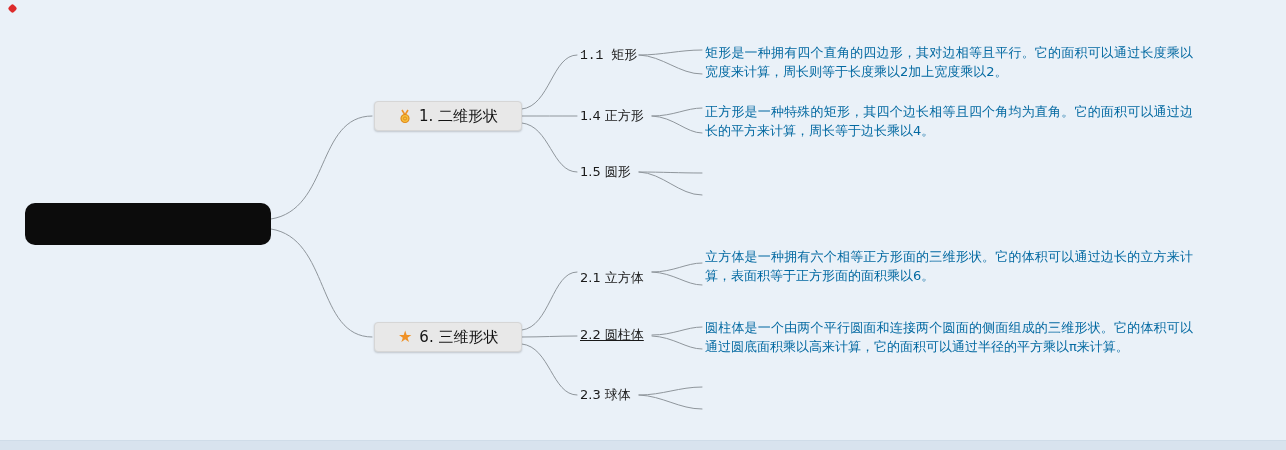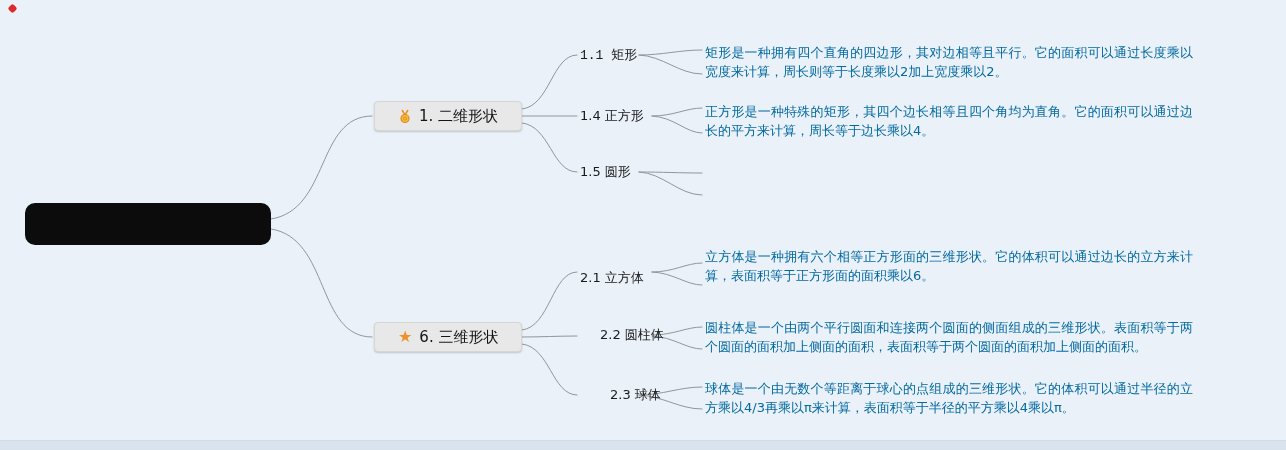--- a/index.html
+++ b/index.html
@@ -42,22 +42,22 @@
   .star-glyph{color:#ef9126;font-size:16px;line-height:1;}
   .medal-svg{display:block;}
   .subtopic{
     position:absolute;
     font-size:13px;color:#1a1a1a;line-height:16px;white-space:nowrap;
   }
   .s1{left:580px;top:48px;font-family:Liberation Mono, monospace;}
   .s2{left:580px;top:108px;}
   .s3{left:580px;top:164px;}
   .s4{left:580px;top:264px;margin-top:6px;}
-  .s5{left:600px;top:327px;}
-  .s6{left:580px;top:387px;margin-left:30px;}
+  .s5{left:580px;top:327px;text-decoration:underline;}
+  .s6{left:580px;top:387px;}
   .desc{
     position:absolute;left:705px;width:488px;
     font-size:13px;line-height:18.5px;color:#0369a1;
     text-align:justify;
   }
   .d1{top:44px;}
   .d2{top:103px;}
   .d3{top:166px;}
   .d4{top:248px;}
   .d5{top:319px;}
@@ -128,18 +128,17 @@
   <div class="subtopic s1">1.1 矩形</div>
   <div class="subtopic s2">1.4 正方形</div>
   <div class="subtopic s3">1.5 圆形</div>
   <div class="subtopic s4">2.1 立方体</div>
   <div class="subtopic s5">2.2 圆柱体</div>
   <div class="subtopic s6">2.3 球体</div>
 
   <div class="desc d1">矩形是一种拥有四个直角的四边形，其对边相等且平行。它的面积可以通过长度乘以宽度来计算，周长则等于长度乘以2加上宽度乘以2。</div>
   <div class="desc d2">正方形是一种特殊的矩形，其四个边长相等且四个角均为直角。它的面积可以通过边长的平方来计算，周长等于边长乘以4。</div>
   <div class="desc d4">立方体是一种拥有六个相等正方形面的三维形状。它的体积可以通过边长的立方来计算，表面积等于正方形面的面积乘以6。</div>
-  <div class="desc d5">圆柱体是一个由两个平行圆面和连接两个圆面的侧面组成的三维形状。表面积等于两个圆面的面积加上侧面的面积，表面积等于两个圆面的面积加上侧面的面积。</div>
-  <div class="desc d6">球体是一个由无数个等距离于球心的点组成的三维形状。它的体积可以通过半径的立方乘以4/3再乘以π来计算，表面积等于半径的平方乘以4乘以π。</div>
+  <div class="desc d5">圆柱体是一个由两个平行圆面和连接两个圆面的侧面组成的三维形状。它的体积可以通过圆底面积乘以高来计算，它的面积可以通过半径的平方乘以π来计算。</div>
 
   <div class="bottom-strip"></div>
 
 </div>
 
 </body></html>

